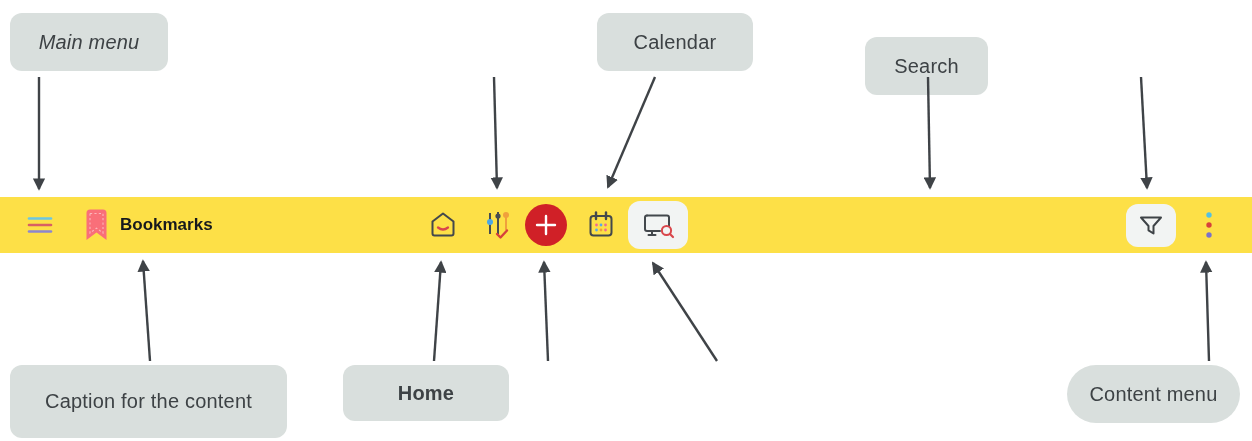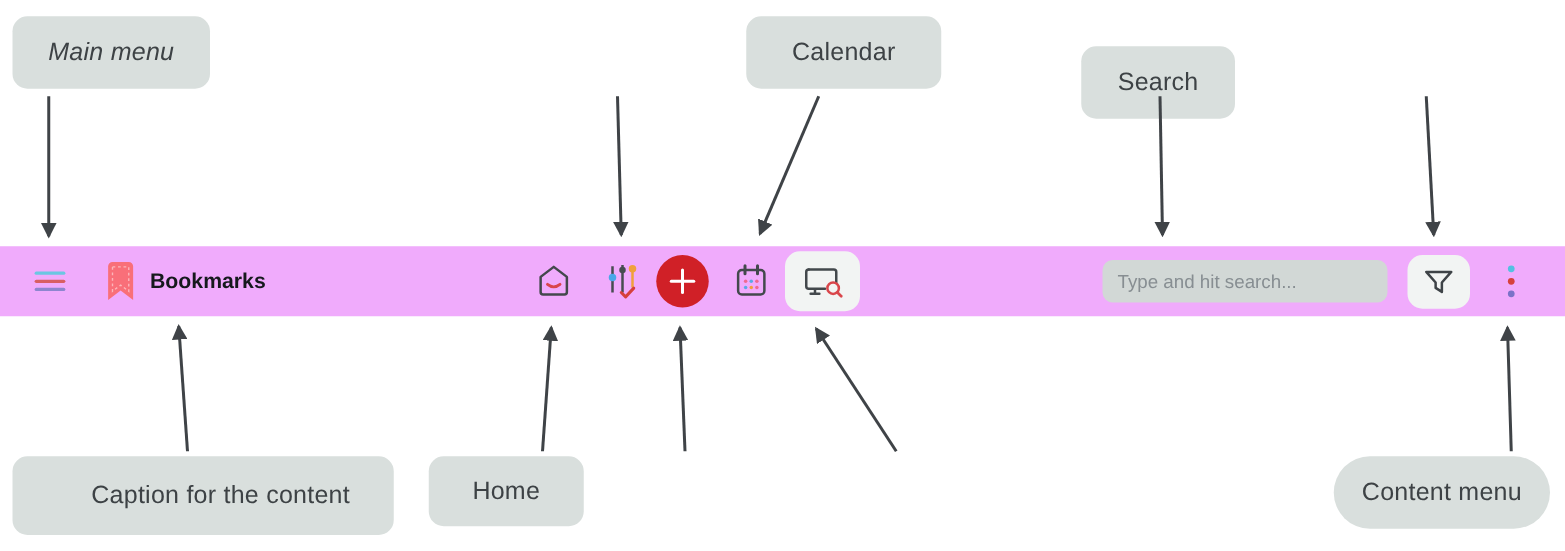--- a/index.html
+++ b/index.html
@@ -10,21 +10,21 @@
   .callout{
     position:absolute;background:#d9dfdd;border-radius:12px;
     display:flex;align-items:center;justify-content:center;
     font-size:20px;color:#3d4245;letter-spacing:.2px;
   }
 
   
   .arrows{position:absolute;left:0;top:0;pointer-events:none;}
 
   
-  .toolbar{position:absolute;left:0;top:197px;width:1252px;height:56px;background:#f0abfc;}
+  .toolbar{position:absolute;left:0;top:197px;width:1252px;height:56px;background:#fde047;}
   .tb-item{position:absolute;display:flex;align-items:center;justify-content:center;
            background:transparent;border:none;padding:0;margin:0;cursor:pointer;}
   .tb-caption{position:absolute;display:flex;align-items:center;height:56px;top:0;}
   .caption-text{font-size:17px;font-weight:700;color:#16191d;margin-left:12px;}
   .tb-white{background:#f2f4f3;border-radius:12px;}
   .plus-btn{width:42px;height:42px;border-radius:50%;background:#d02027;}
   .search-input{
     position:absolute;left:882px;top:11px;width:228px;height:34px;box-sizing:border-box;
     background:#d2d8d6;border:none;border-radius:8px;padding:0 12px;
     font-family:"Liberation Sans",sans-serif;font-size:15px;color:#4a5054;outline:none;
@@ -39,24 +39,24 @@
   <div class="callout" style="left:10px;top:13px;width:158px;height:58px;font-style:italic;">
     <span>Main menu</span>
   </div>
   <div class="callout" style="left:597px;top:13px;width:156px;height:58px;">
     <span>Calendar</span>
   </div>
   <div class="callout" style="left:865px;top:13px;width:123px;height:58px;margin-top:24px;">
     <span>Search</span>
   </div>
 
-  <div class="callout" style="left:10px;top:365px;width:277px;height:63px;padding-left:28px;">
+  <div class="callout" style="left:10px;top:365px;width:277px;height:73px;">
     <span>Caption for the content</span>
   </div>
-  <div class="callout" style="left:343px;top:365px;width:124px;height:56px;">
+  <div class="callout" style="left:343px;top:365px;width:166px;height:56px;font-weight:bold;">
     <span>Home</span>
   </div>
   <div class="callout" style="left:1067px;top:365px;width:173px;height:58px;border-radius:29px;">
     <span>Content menu</span>
   </div>
 
   <svg class="arrows" width="1252" height="441" viewBox="0 0 1252 441">
     <defs>
       <marker id="ah" viewBox="0 0 10 10" refX="8.5" refY="5" markerWidth="5.2" markerHeight="5.2" orient="auto-start-reverse">
         <path d="M0 0 L10 5 L0 10 z" fill="#3f4347"></path>
@@ -138,21 +138,20 @@
       <svg width="36" height="30" viewBox="0 0 36 30">
         <path d="M7 5.5 h20 a2 2 0 0 1 2 2 V16" fill="none" stroke="#43484c" stroke-width="2" stroke-linecap="round"></path>
         <path d="M7 5.5 a2 2 0 0 0 -2 2 V19 a2 2 0 0 0 2 2 h13" fill="none" stroke="#43484c" stroke-width="2" stroke-linecap="round"></path>
         <line x1="12" y1="21" x2="12" y2="25" stroke="#43484c" stroke-width="2"></line>
         <line x1="8.5" y1="25" x2="15.5" y2="25" stroke="#43484c" stroke-width="2" stroke-linecap="round"></line>
         <circle cx="26.5" cy="20.5" r="4.6" fill="none" stroke="#d9464b" stroke-width="2"></circle>
         <line x1="30" y1="24" x2="33" y2="27" stroke="#d9464b" stroke-width="2.2" stroke-linecap="round"></line>
       </svg>
     </button>
 
-    <input class="search-input" type="text" value="" placeholder="Type and hit search..." style="">
 
     <button class="tb-item tb-white" style="left:1126px;top:7px;width:50px;height:43px;">
       <svg width="26" height="26" viewBox="0 0 26 26">
         <path d="M3 4.5 H23 L15.5 13 V20.5 L10.5 17.3 V13 Z" fill="none" stroke="#3e4347" stroke-width="2" stroke-linejoin="round"></path>
       </svg>
     </button>
 
     <button class="tb-item" style="left:1198px;top:11px;width:22px;height:34px;">
       <svg width="10" height="28" viewBox="0 0 10 28">
         <circle cx="5" cy="4" r="2.7" fill="#54c0e2"></circle>

